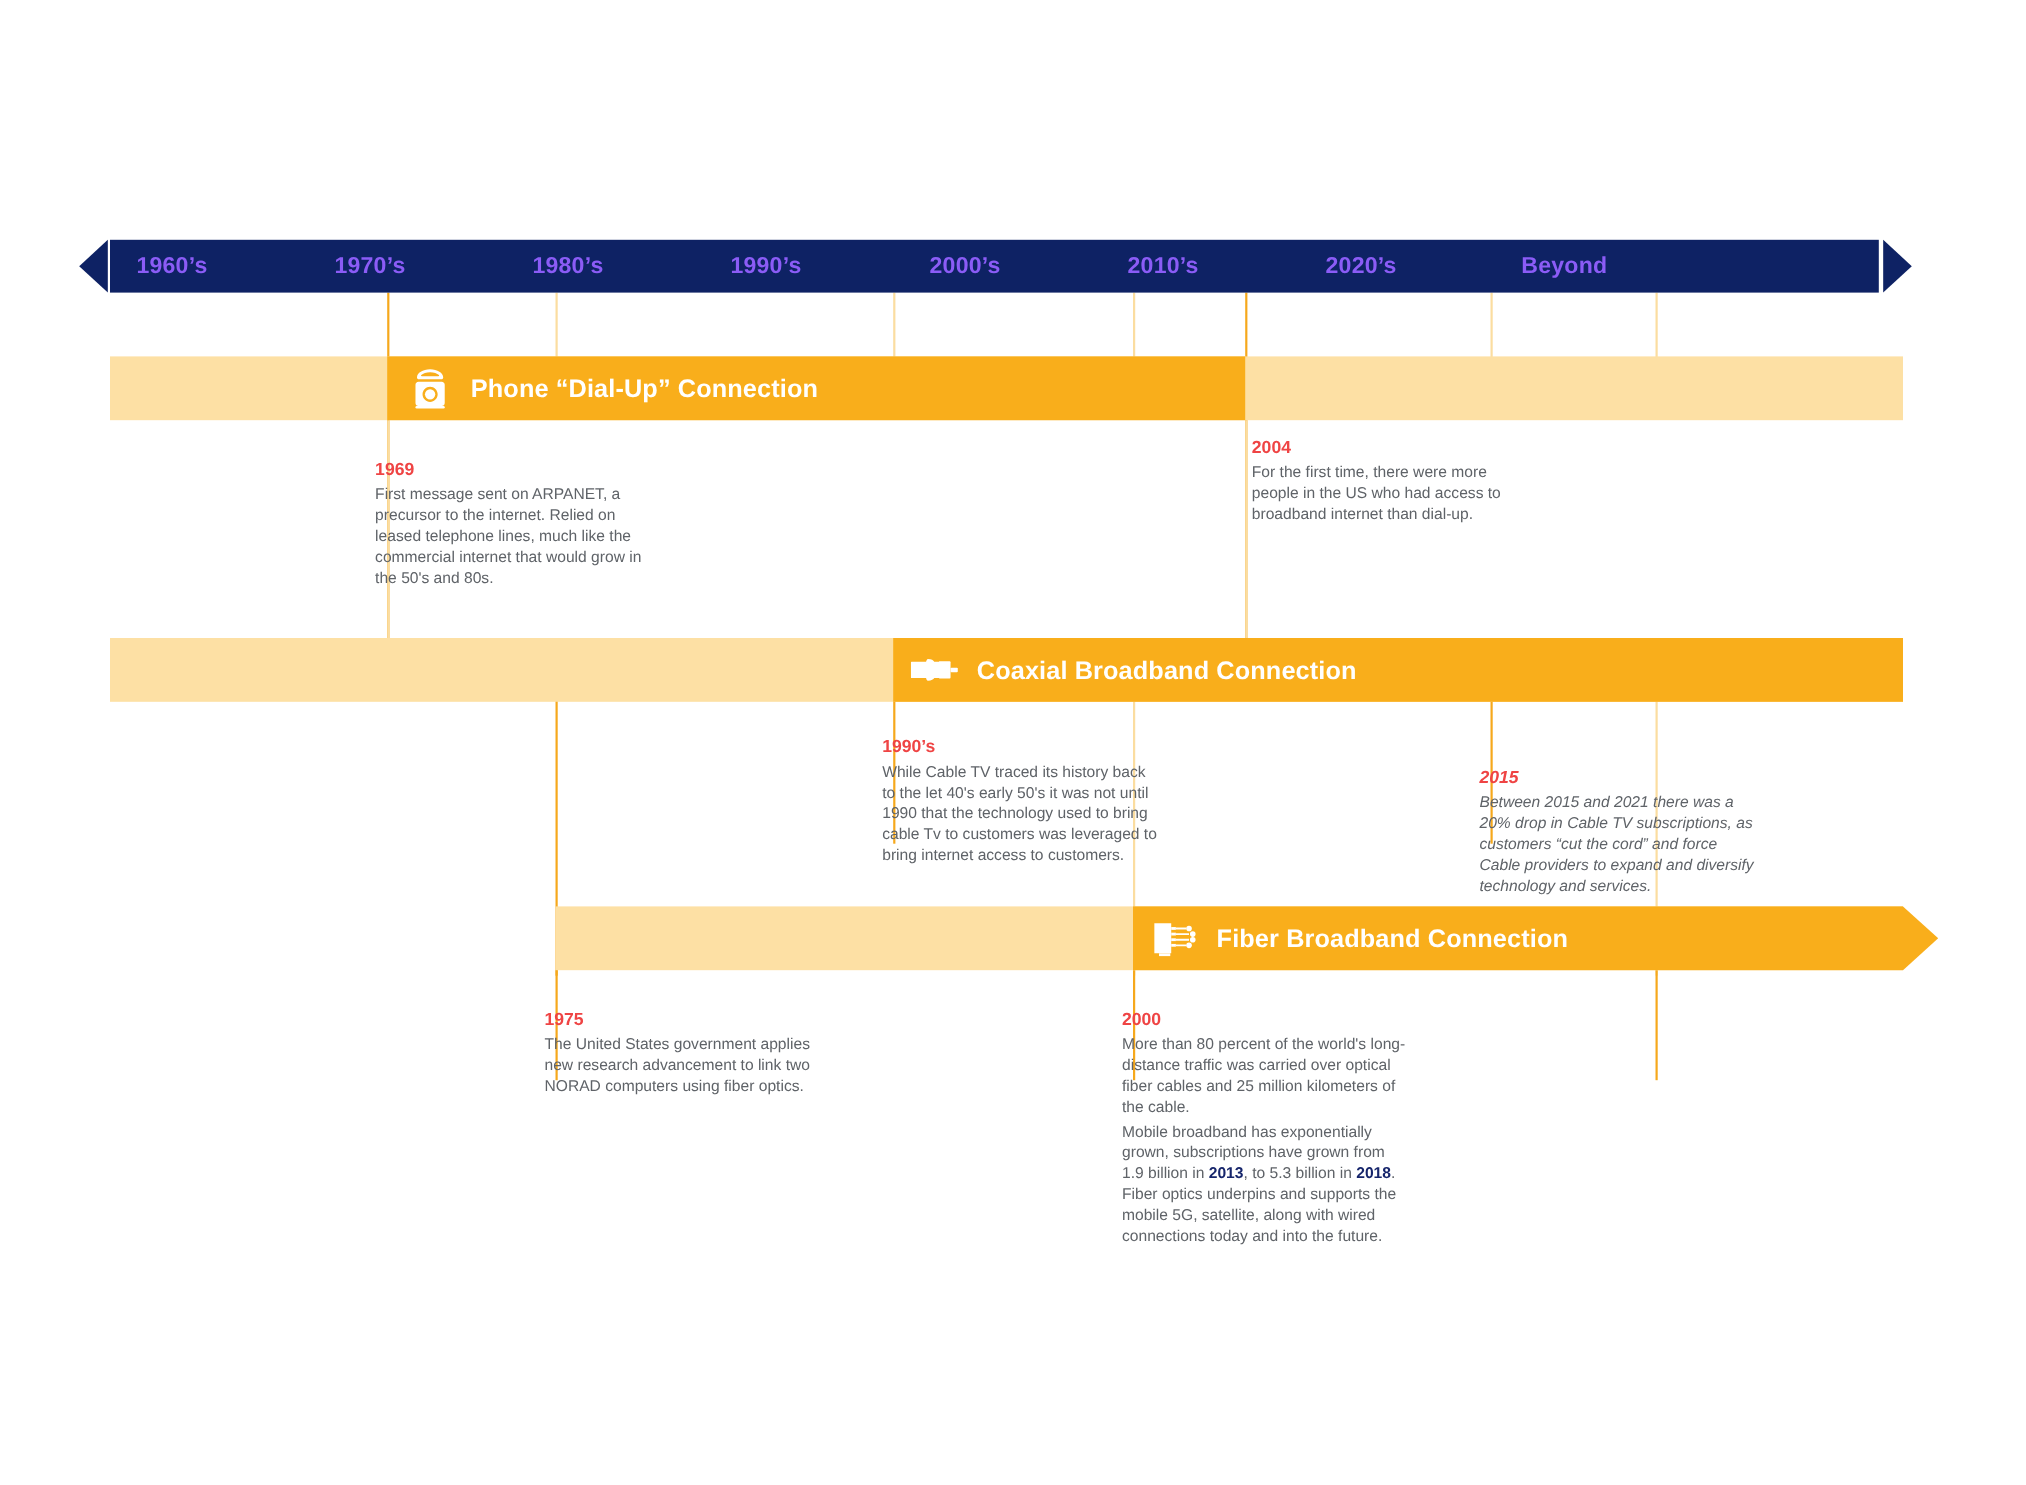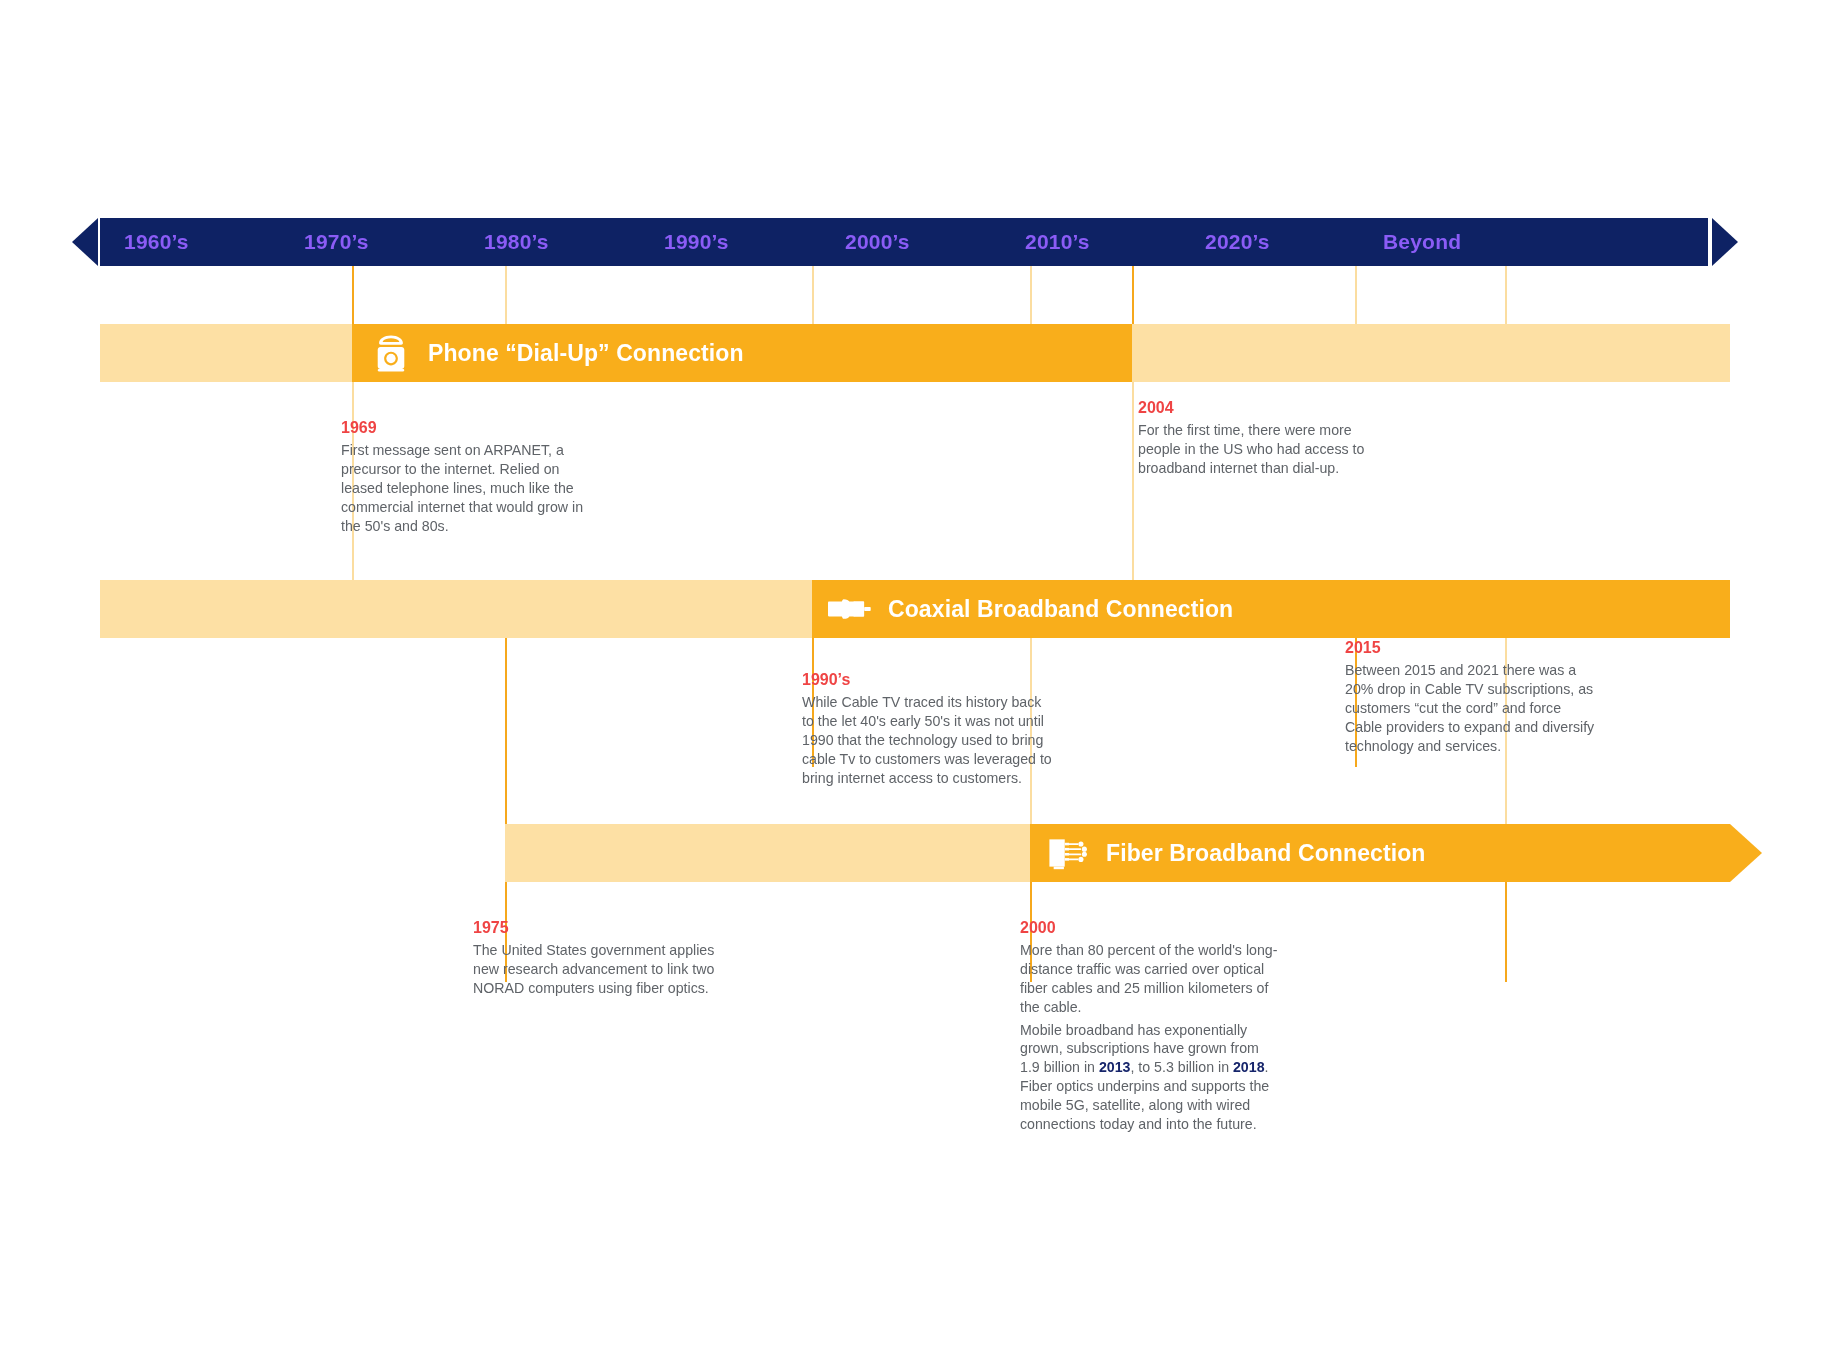--- a/index.html
+++ b/index.html
@@ -196,21 +196,21 @@
       </svg>
     </span>
     <span class="band-label">Coaxial Broadband Connection</span>
   </div>
 
   <div class="annotation" style="left:802px; top:670px;">
     <div class="ann-year">1990’s</div>
     <div class="ann-body">While Cable TV traced its history back to the let 40's early 50's it was not until 1990 that the technology used to bring cable Tv to customers was leveraged to bring internet access to customers.</div>
   </div>
 
-  <div class="annotation" style="left:1345px; top:638px;">
+  <div class="annotation" style="left:1345px; top:698px;font-style:italic;">
     <div class="ann-year">2015</div>
     <div class="ann-body">Between 2015 and 2021 there was a 20% drop in Cable TV subscriptions, as customers “cut the cord” and force Cable providers to expand and diversify technology and services.</div>
   </div>
 
   <div class="band-light" style="left:505px; top:824px; width:1225px;"></div>
   <div class="band-solid" style="left:1030px; top:824px; width:700px;">
     <span class="band-icon">
       <svg viewBox="0 0 54 40" width="50" height="38" aria-hidden="true">
         <path fill="#ffffff" d="M4 4h18v32H4z"></path>
         <rect fill="#ffffff" x="9" y="36" width="12" height="3"></rect>
@@ -222,21 +222,21 @@
         <circle fill="#ffffff" cx="41" cy="9.5" r="3"></circle>
         <circle fill="#ffffff" cx="45" cy="15.5" r="3"></circle>
         <circle fill="#ffffff" cx="45" cy="21.5" r="3"></circle>
         <circle fill="#ffffff" cx="41" cy="27.5" r="3"></circle>
       </svg>
     </span>
     <span class="band-label">Fiber Broadband Connection</span>
   </div>
   <div class="band-arrow-right" style="left:1730px; top:824px;"></div>
 
-  <div class="annotation" style="left:473px; top:918px;">
+  <div class="annotation" style="left:495px; top:918px;">
     <div class="ann-year">1975</div>
     <div class="ann-body">The United States government applies new research advancement to link two NORAD computers using fiber optics.</div>
   </div>
 
   <div class="annotation" style="left:1020px; top:918px; width:262px;">
     <div class="ann-year">2000</div>
     <div class="ann-body">More than 80 percent of the world's long-distance traffic was carried over optical fiber cables and 25 million kilometers of the cable.</div>
     <div class="ann-body">
       <span>Mobile broadband has exponentially grown, subscriptions have grown from 1.9 billion in </span><b>2013</b><span>, to 5.3 billion in </span><b>2018</b><span>. Fiber optics underpins and supports the mobile 5G, satellite, along with wired connections today and into the future.</span>
     </div>

